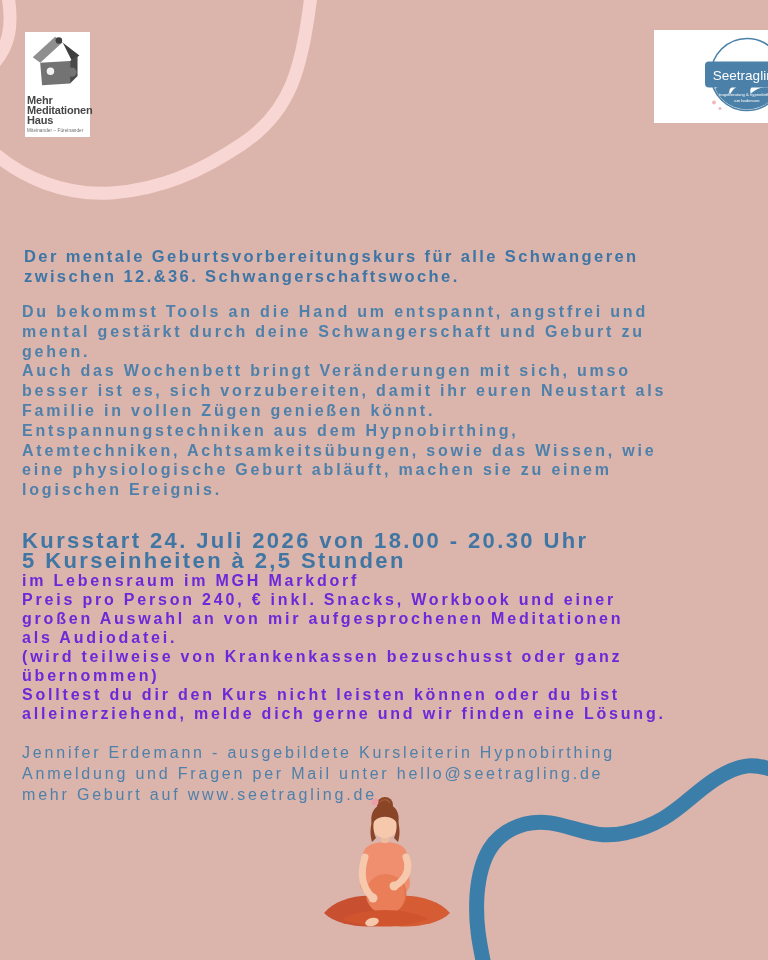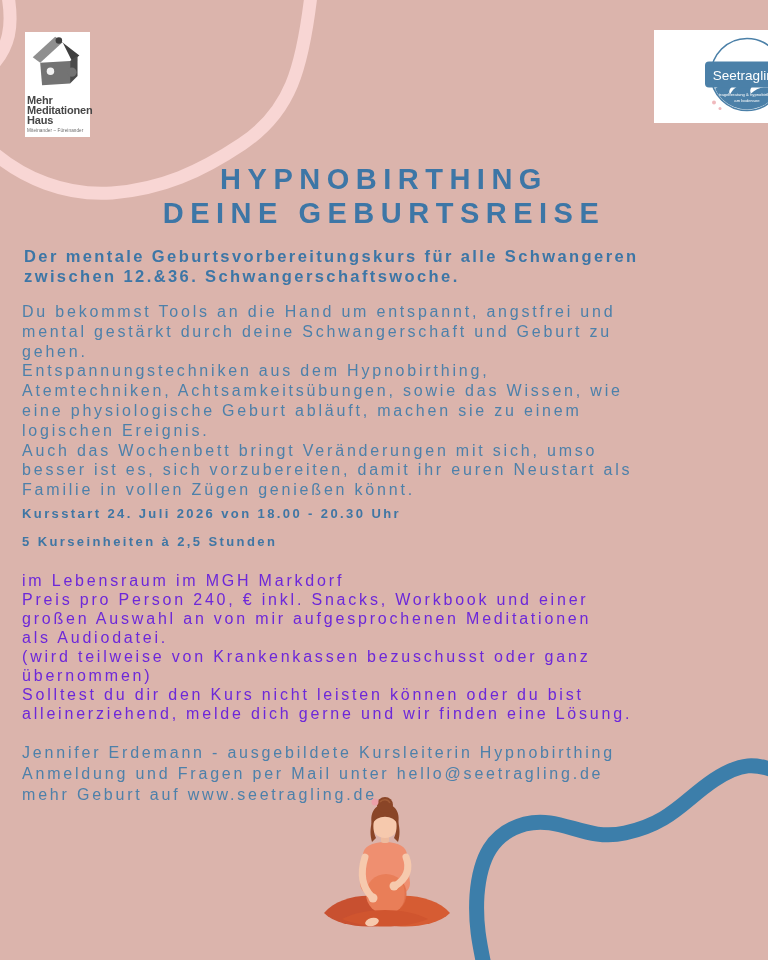--- a/index.html
+++ b/index.html
@@ -11,32 +11,32 @@
   .decor{position:absolute;left:0;top:0;width:768px;height:960px;pointer-events:none;}
   .logo-box{position:absolute;background:#ffffff;padding-left:47px;}
   .mgh{left:25px;top:32px;width:65px;height:105px;padding:1px 2px;box-sizing:border-box;}
   .mgh-text{font-weight:bold;font-size:11px;line-height:10px;color:#474747;letter-spacing:-0.2px;margin-top:2px;}
   .mgh-tagline{font-size:4.6px;color:#6b6b6b;margin-top:3px;letter-spacing:0.1px;}
   .seetragling{left:654px;top:30px;width:92px;height:93px;}
   .title{
     position:absolute;left:0;top:162px;width:768px;text-align:center;
     color:#3d76a6;font-weight:800;font-size:29px;line-height:34px;letter-spacing:6.5px;
   }
-  .pre{white-space:pre-line;}
+  .pre{white-space:pre-line;font-weight:bold;}
   .subtitle{
     position:absolute;left:24px;top:246px;width:746px;
     color:#3d76a6;font-weight:700;font-size:16.5px;line-height:20px;letter-spacing:2.4px;
   }
   .intro{
     position:absolute;left:22px;top:302px;width:746px;
     color:#4d80aa;font-size:16px;line-height:19.8px;letter-spacing:2.8px;
   }
   .schedule{
-    position:absolute;left:22px;top:500px;width:746px;
-    color:#3f76a4;font-weight:700;font-size:13px;line-height:28px;letter-spacing:2.4px;
+    position:absolute;left:22px;top:531px;width:746px;
+    color:#3f76a4;font-weight:700;font-size:22px;line-height:20px;letter-spacing:2.4px;
   }
   .details-body{
     position:absolute;left:22px;top:571px;width:746px;
     color:#6d28d9;font-size:16px;line-height:19px;letter-spacing:2.8px;
   }
   .contact{
     position:absolute;left:22px;top:742px;width:746px;
     color:#4d80aa;font-size:16px;line-height:21px;letter-spacing:2.8px;
   }
   .woman{position:absolute;left:320px;top:797px;width:142px;height:150px;}
@@ -89,39 +89,35 @@
       <text x="46" y="49" text-anchor="middle" font-size="13.5" fill="#ffffff" font-family="Liberation Sans, sans-serif">Seetragling</text>
       <text x="46" y="65" text-anchor="middle" font-size="4.2" fill="#ffffff" font-family="Liberation Sans, sans-serif">trageberatung &amp; hypnobirthing</text>
       <text x="46" y="71" text-anchor="middle" font-size="4.2" fill="#ffffff" font-family="Liberation Sans, sans-serif">am bodensee</text>
       <circle cx="13" cy="72" r="2" fill="#f0b9bd"></circle>
       <circle cx="19" cy="78" r="1.5" fill="#f0b9bd"></circle>
       <circle cx="79" cy="25" r="2" fill="#f0b9bd"></circle>
       <circle cx="84" cy="19" r="1.5" fill="#f0b9bd"></circle>
     </svg>
   </div>
 
-  <h1 class="title" style="margin:0;">
-    <span style="display:block">HYPNOBIRTHING</span>
-    <span style="display:block">DEINE GEBURTSREISE</span>
-  </h1>
 
   <div class="subtitle pre">Der mentale Geburtsvorbereitungskurs für alle Schwangeren
 zwischen 12.&amp;36. Schwangerschaftswoche.</div>
 
   <div class="intro">
     <div class="pre">Du bekommst Tools an die Hand um entspannt, angstfrei und
 mental gestärkt durch deine Schwangerschaft und Geburt zu
 gehen.</div>
+    <div class="pre">Auch das Wochenbett bringt Veränderungen mit sich, umso
+besser ist es, sich vorzubereiten, damit ihr euren Neustart als
+Familie in vollen Zügen genießen könnt.</div>
     <div class="pre">Entspannungstechniken aus dem Hypnobirthing,
 Atemtechniken, Achtsamkeitsübungen, sowie das Wissen, wie
 eine physiologische Geburt abläuft, machen sie zu einem
 logischen Ereignis.</div>
-    <div class="pre">Auch das Wochenbett bringt Veränderungen mit sich, umso
-besser ist es, sich vorzubereiten, damit ihr euren Neustart als
-Familie in vollen Zügen genießen könnt.</div>
   </div>
 
   <div class="schedule pre">Kursstart 24. Juli 2026 von 18.00 - 20.30  Uhr
 5 Kurseinheiten à 2,5 Stunden</div>
   <div class="details-body pre">im Lebensraum im MGH Markdorf
 Preis pro Person 240, € inkl. Snacks, Workbook und einer
 großen Auswahl an von mir aufgesprochenen Meditationen
 als Audiodatei.
 (wird teilweise von Krankenkassen bezuschusst oder ganz
 übernommen)

